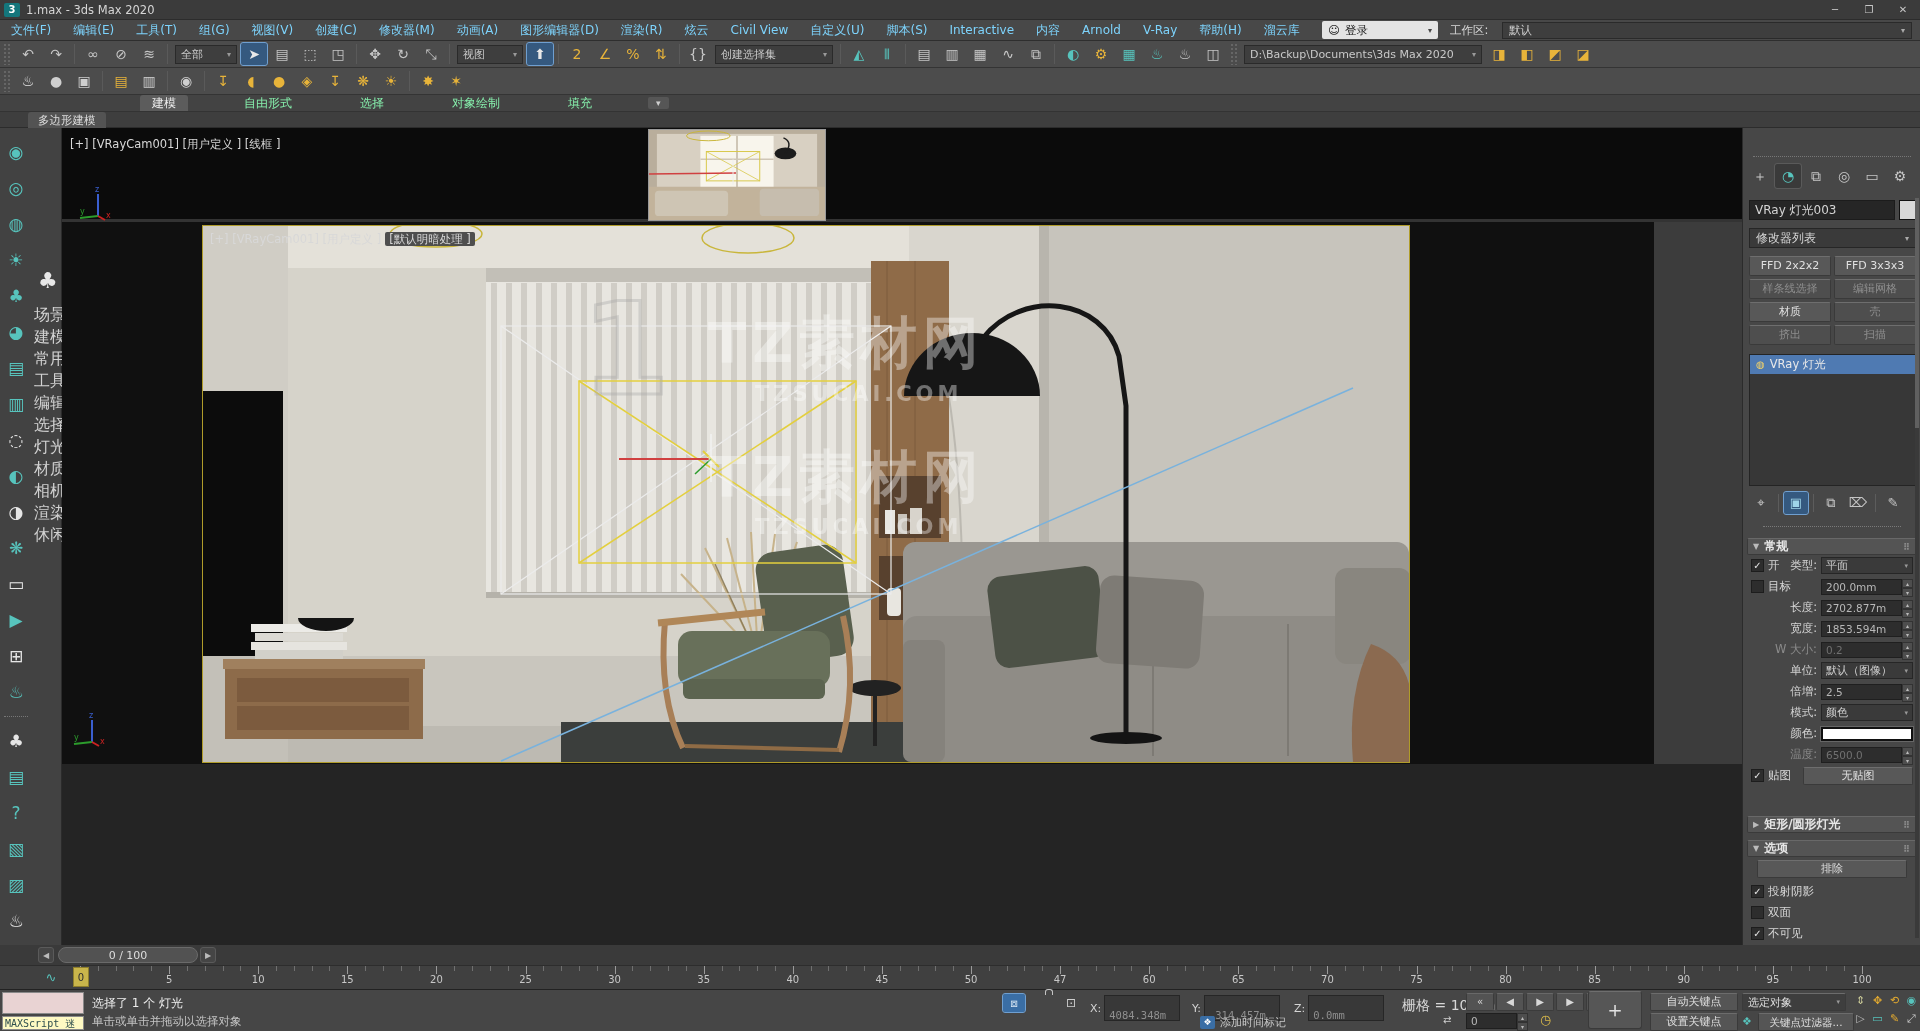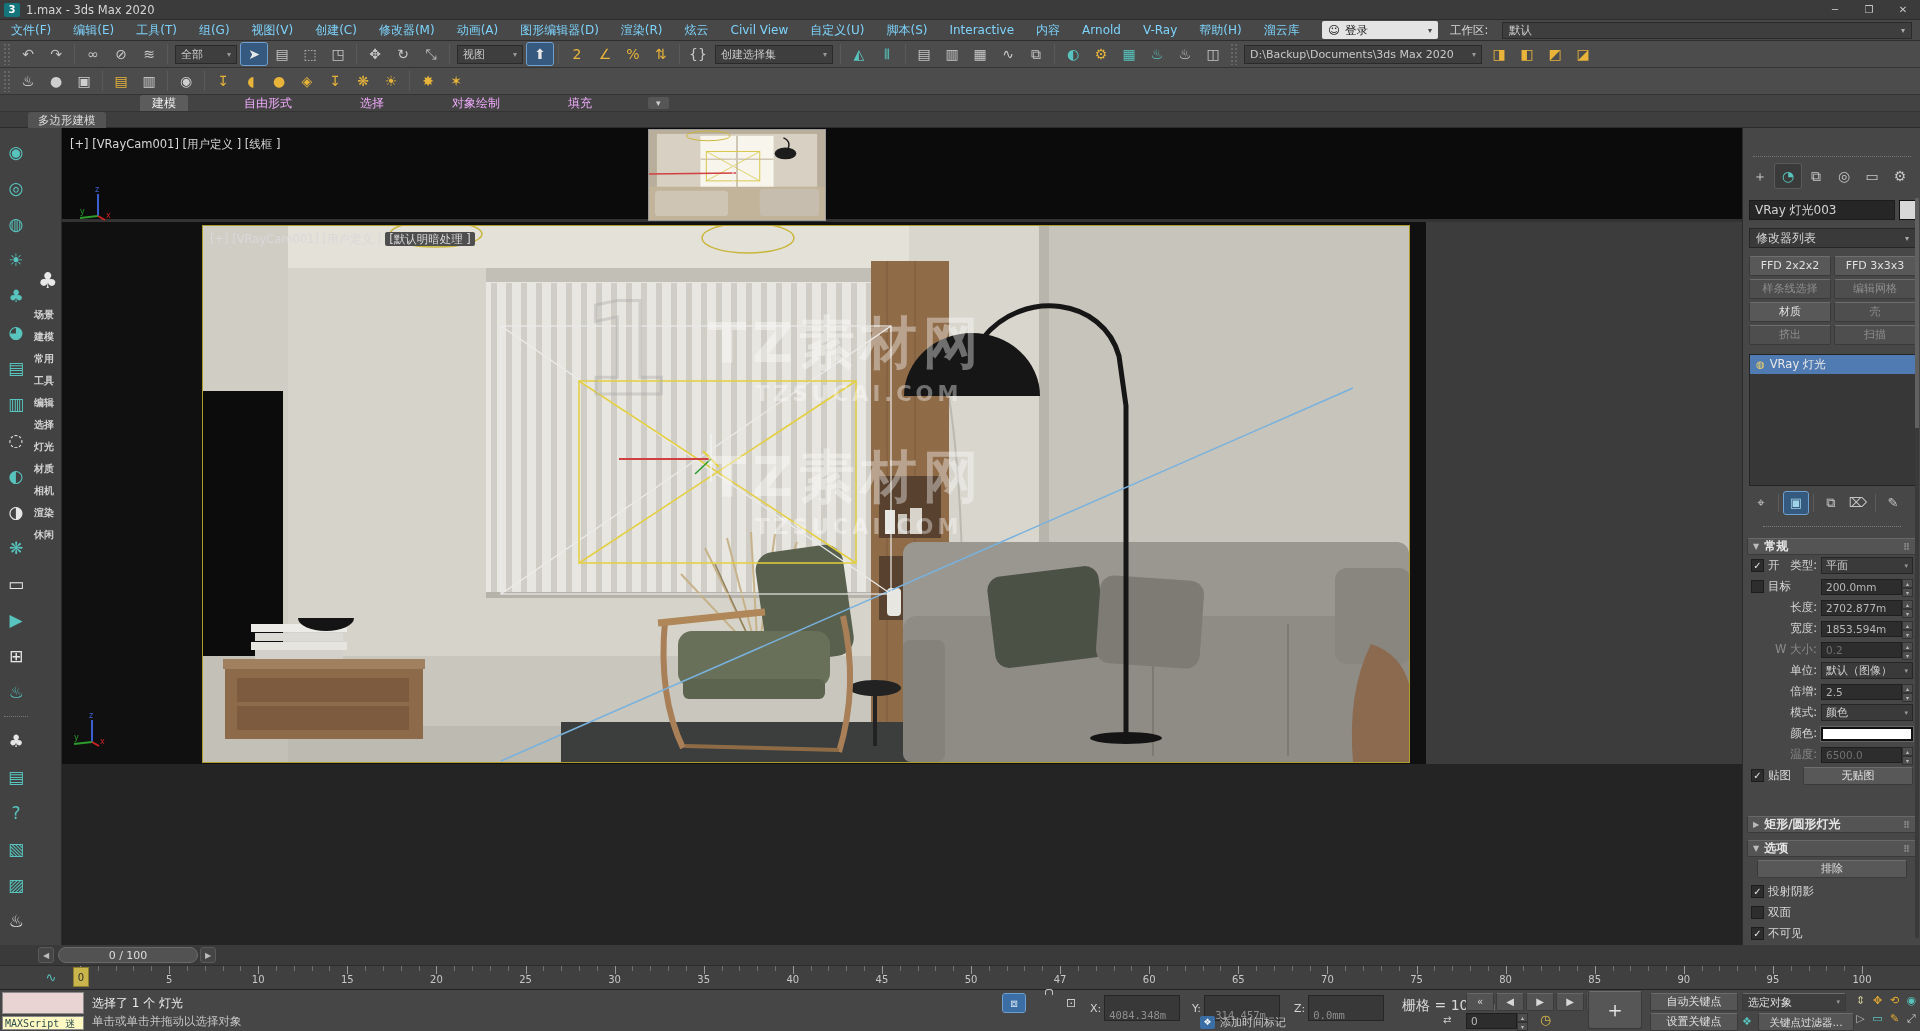--- a/index.html
+++ b/index.html
@@ -25,35 +25,35 @@
   #tb2{top:68px;height:27px;}
   .tb-icon{width:26px;height:22px;margin:0 1px;color:#c6c6c6;font-size:14px;text-align:center;line-height:22px;border-radius:2px;flex:none;}
   .tb-icon.on{background:#35597f;outline:1px solid #6f9fd0;color:#e8e8e8;}
   .tb-sep{width:1px;height:20px;background:#383838;border-right:1px solid #5a5a5a;margin:0 4px;flex:none;}
   .tb-handle{width:8px;height:22px;margin:0 3px;flex:none;background-image:radial-gradient(#666 1px,transparent 1px);background-size:4px 4px;}
   .tb-dd{height:19px;background:#3e3e3e;border:1px solid #2a2a2a;color:#c9c9c9;font-size:11px;display:flex;align-items:center;padding:0 5px;margin:0 3px;flex:none;}
   .tb-dd .dd-label{overflow:hidden;white-space:nowrap;}
   .tb-dd .dd-arrow{margin-left:auto;font-size:8px;color:#999;padding-left:4px;}
   
   #ribbon-tabs{left:0;top:95px;width:1920px;height:17px;background:#434343;display:flex;align-items:flex-end;gap:44px;padding-left:140px;border-bottom:1px solid #333;}
-  .rtab{color:#f0abfc;font-size:12px;line-height:16px;padding:0 12px;white-space:nowrap;}
+  .rtab{color:#86efac;font-size:12px;line-height:16px;padding:0 12px;white-space:nowrap;}
   .rtab.active{background:#5c5c5c;color:#ececec;border-radius:3px 3px 0 0;}
   #ribbon-overflow{color:#cfcfcf;font-size:9px;background:#565656;padding:1px 8px;border-radius:2px;align-self:center;}
   #ribbon-sub{left:0;top:112px;width:1920px;height:16px;background:#3e3e3e;border-bottom:1px solid #2c2c2c;}
   #subtab{position:absolute;left:28px;top:0px;background:#535353;color:#dcdcdc;font-size:11.5px;padding:0 10px;line-height:16px;border-radius:3px 3px 0 0;}
   
   #sidebar{left:0;top:128px;width:62px;height:817px;background:#424242;border-right:1px solid #2b2b2b;}
   #sb-icons{position:absolute;left:0;top:6px;width:32px;display:flex;flex-direction:column;align-items:center;}
   .sb-icon{width:26px;height:26px;margin:5px 0;color:#57c4bd;font-size:17px;text-align:center;line-height:26px;}
   .sb-div{width:24px;height:1px;margin:6px 0;border-top:1px dotted #777;}
   #sb-logo{position:absolute;left:38px;top:140px;color:#e8e8e8;font-size:22px;}
   #sb-labels{position:absolute;left:34px;top:176px;width:28px;}
-  .sb-label{color:#d2d2d2;font-size:10px;line-height:22px;white-space:nowrap;font-weight:bold;}
+  .sb-label{color:#d2d2d2;font-size:16px;line-height:22px;white-space:nowrap;}
   
-  #viewport{left:62px;top:128px;width:1364px;height:817px;background:#101010;}
+  #viewport{left:62px;top:128px;width:1592px;height:817px;background:#101010;}
   #vp-top{position:absolute;left:0;top:0;width:1680px;height:94px;background:#0b0b0b;border-bottom:3px solid #333;}
   .vp-label{position:absolute;color:#d8d8d8;font-size:11.5px;white-space:nowrap;}
   #vp-thumb{position:absolute;left:586px;top:1px;width:178px;height:92px;border:1px solid #9a9a9a;}
   #scene-box{position:absolute;left:140px;top:97px;width:1208px;height:538px;border:1px solid #b09c2a;}
   #vp-bottom-fill{position:absolute;left:0;top:636px;width:1680px;height:181px;background:#242424;}
   #main-label-shading{background:#4e4e4e;border-radius:2px;padding:0 4px;margin-left:4px;}
   .axis-tripod{position:absolute;width:40px;height:40px;}
   
   #panel{left:1742px;top:128px;width:178px;height:817px;background:#474747;border-left:1px solid #2b2b2b;color:#d6d6d6;}
   #panel-dots{position:absolute;left:10px;top:28px;width:158px;height:3px;border-top:1px dotted #777;}

